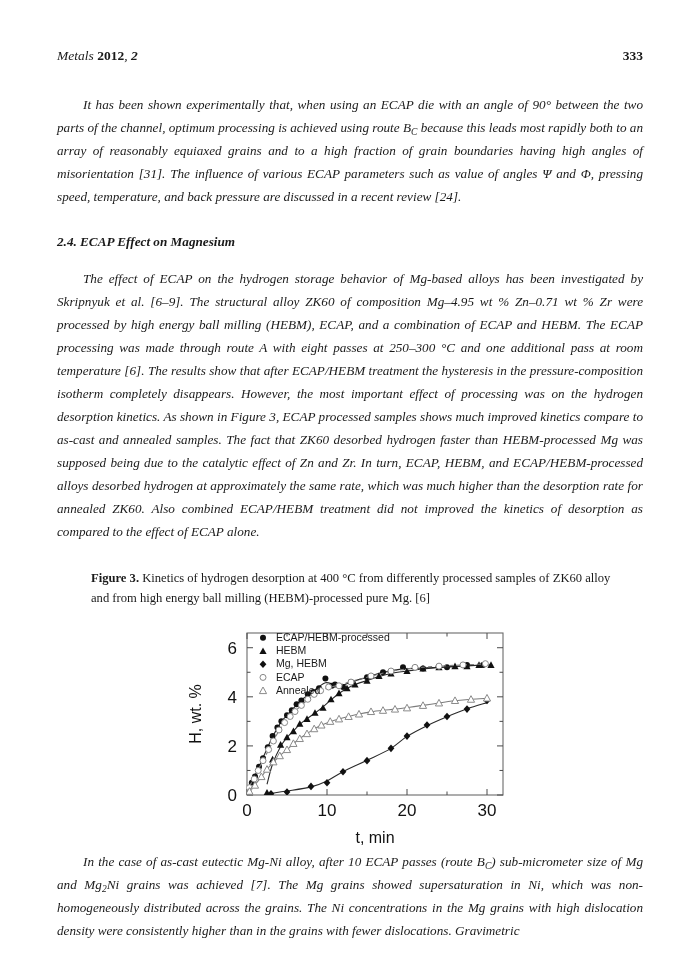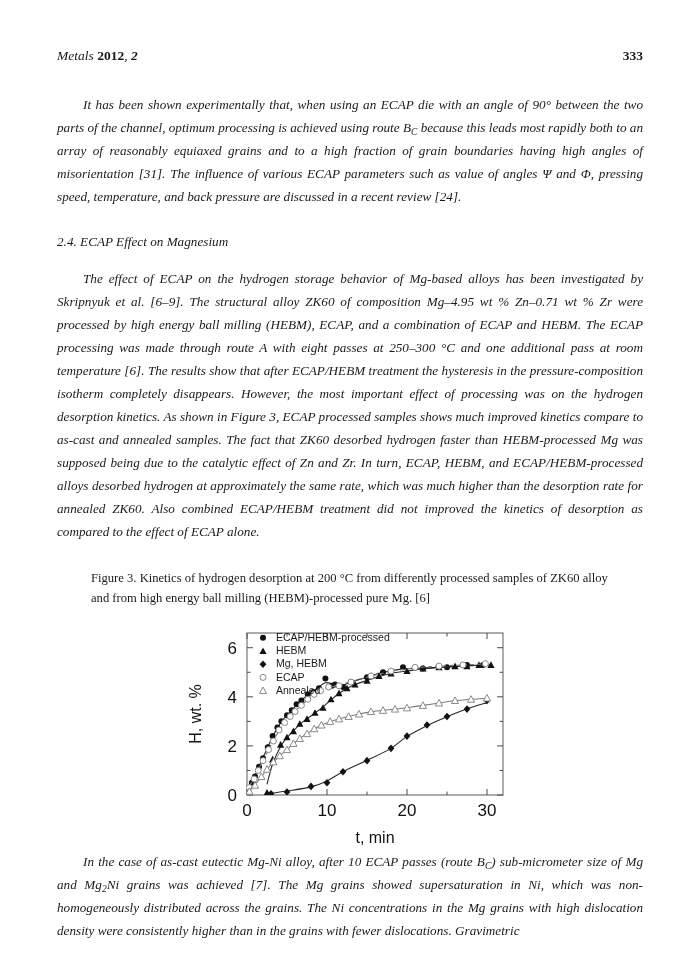--- a/index.html
+++ b/index.html
@@ -49,40 +49,40 @@
     text-align: justify;
     margin: 0 0 0 0;
     text-indent: 26px;
     hyphens: none;
     font-style: italic;
   }
 
   h3.section-title {
     font-size: 13.2px;
     font-style: italic;
-    font-weight: normal;
+    font-weight: bold;
     margin: 22px 0 16px 0;
     text-align: left;
     line-height: 1.6;
   }
 
   sub { font-size: 0.72em; vertical-align: -0.28em; }
 
   
   .figure-block {
     margin-top: 24px;
   }
   .fig-caption {
     font-size: 12.6px;
     line-height: 1.62;
     margin: 0 0 0 34px;
     width: 520px;
     text-align: left;
   }
-  .fig-caption b { font-weight: normal; }
+  .fig-caption b { font-weight: bold; }
 
   .chart-wrap {
     margin-top: 14px;
     display: flex;
     justify-content: center;
   }
   .chart-area {
     position: relative;
     width: 330px;
     height: 228px;
@@ -113,21 +113,21 @@
       <div class="runhead-page">333</div>
     </div>
 
     <p class="body-par"><span>It has been shown experimentally that, when using an ECAP die with an angle of 90° between the two parts of the channel, optimum processing is achieved using route B</span><sub>C</sub><span> because this leads most rapidly both to an array of reasonably equiaxed grains and to a high fraction of grain boundaries having high angles of misorientation [31]. The influence of various ECAP parameters such as value of angles Ψ and Φ, pressing speed, temperature, and back pressure are discussed in a recent review [24].</span></p>
 
     <h3 class="section-title">2.4. ECAP Effect on Magnesium</h3>
 
     <p class="body-par">The effect of ECAP on the hydrogen storage behavior of Mg-based alloys has been investigated by Skripnyuk et al. [6–9]. The structural alloy ZK60 of composition Mg–4.95 wt % Zn–0.71 wt % Zr were processed by high energy ball milling (HEBM), ECAP, and a combination of ECAP and HEBM. The ECAP processing was made through route A with eight passes at 250–300 °C and one additional pass at room temperature [6]. The results show that after ECAP/HEBM treatment the hysteresis in the pressure-composition isotherm completely disappears. However, the most important effect of processing was on the hydrogen desorption kinetics. As shown in Figure 3, ECAP processed samples shows much improved kinetics compare to as-cast and annealed samples. The fact that ZK60 desorbed hydrogen faster than HEBM-processed Mg was supposed being due to the catalytic effect of Zn and Zr. In turn, ECAP, HEBM, and ECAP/HEBM-processed alloys desorbed hydrogen at approximately the same rate, which was much higher than the desorption rate for annealed ZK60. Also combined ECAP/HEBM treatment did not improved the kinetics of desorption as compared to the effect of ECAP alone.</p>
 
     <div class="figure-block">
-      <div class="fig-caption"><b>Figure 3.</b><span> Kinetics of hydrogen desorption at 200 °C from differently processed samples of ZK60 alloy and from high energy ball milling (HEBM)-processed pure Mg. [6]</span></div>
+      <div class="fig-caption"><b>Figure 3.</b><span> Kinetics of hydrogen desorption at 400 °C from differently processed samples of ZK60 alloy and from high energy ball milling (HEBM)-processed pure Mg. [6]</span></div>
 
       <div class="chart-wrap">
         <div class="chart-area">
           <svg id="chart-svg" width="330" height="228" viewBox="0 0 330 228">
               <g>
                 <rect x="62" y="10" width="256" height="162" fill="none" stroke="#6a6a6a" stroke-width="1.1"></rect>
               </g>
               <g>
                 <line x1="62" y1="172" x2="62" y2="166" stroke="#4a4a4a" stroke-width="1"></line>
                 <line x1="62" y1="10" x2="62" y2="16" stroke="#4a4a4a" stroke-width="1"></line>

